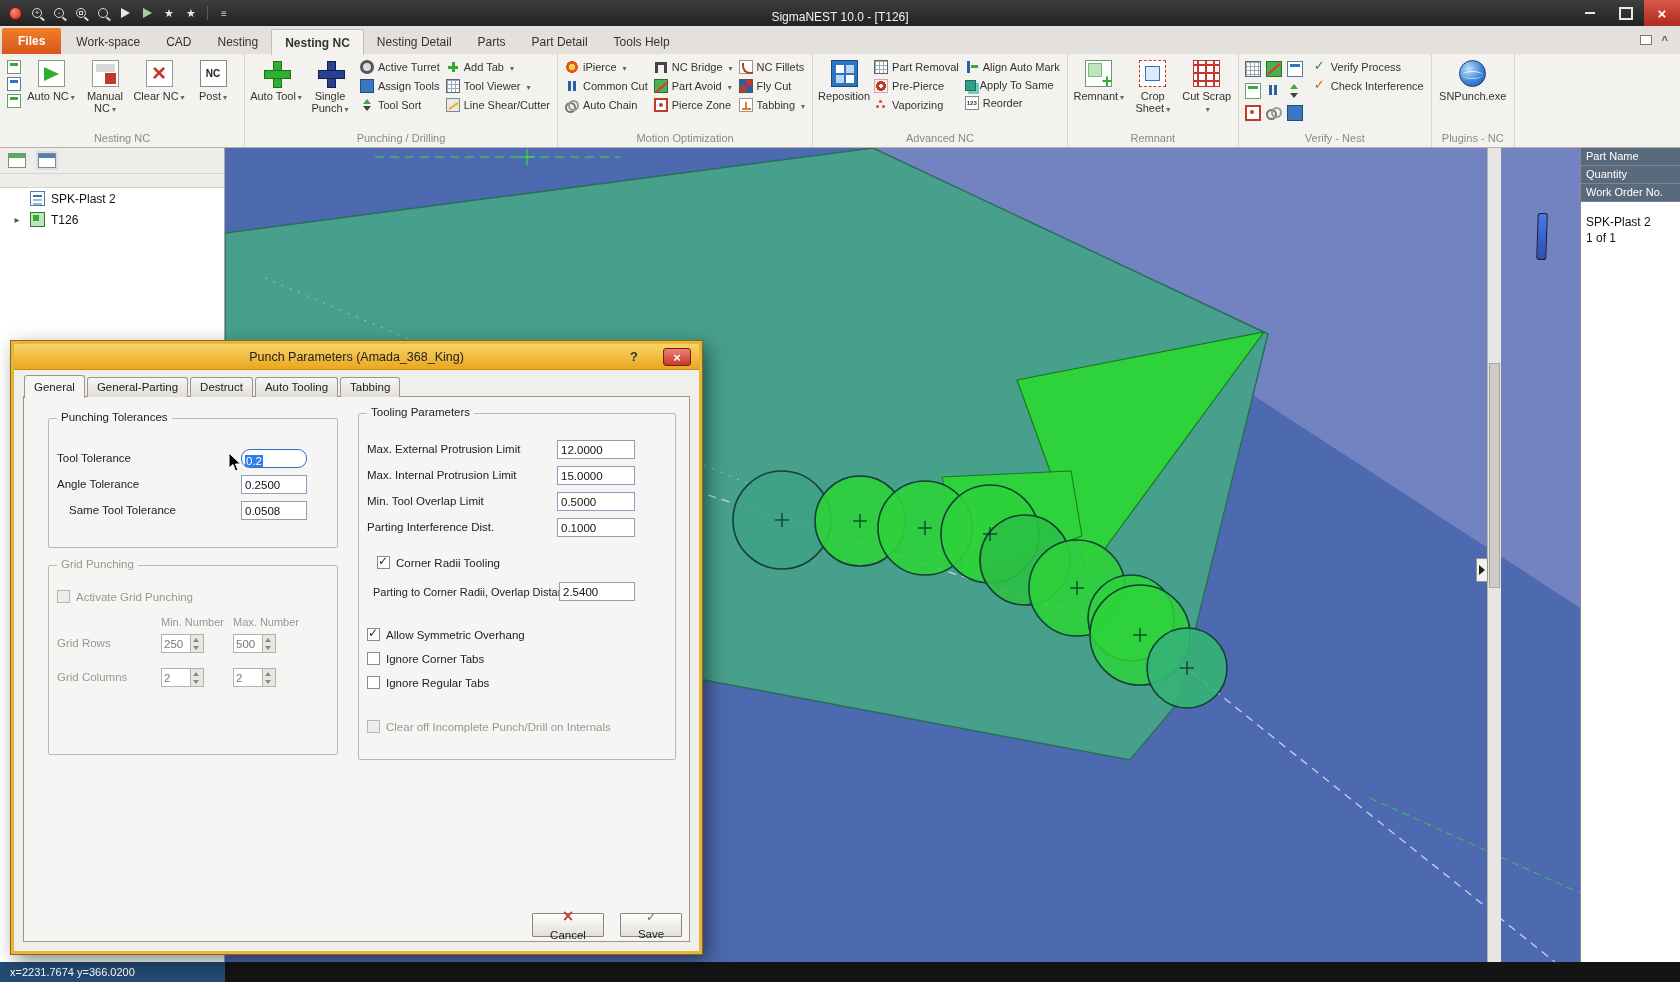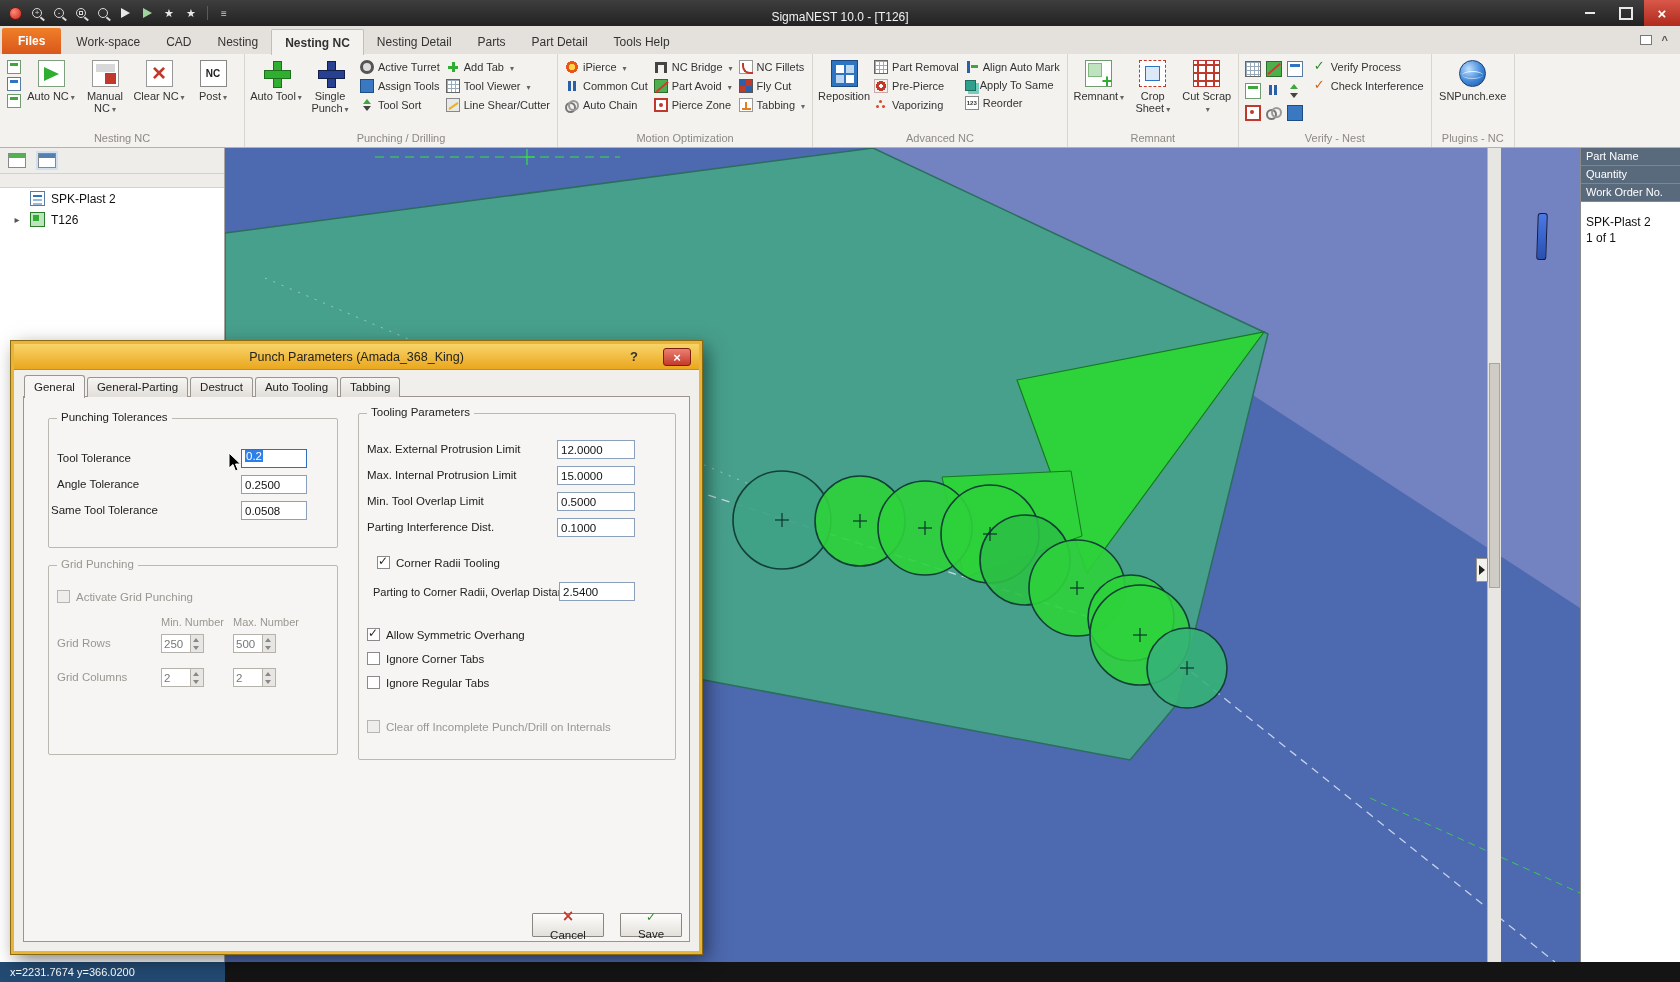--- a/index.html
+++ b/index.html
@@ -151,21 +151,21 @@
   .dtab{position:relative;top:3px;height:20px;padding:3px 9px 0;font-size:11.5px;color:#222;background:linear-gradient(#f6f5f2,#e2dfda);border:1px solid #9a968f;border-bottom:none;border-radius:3px 3px 0 0;margin-right:2px;}
   .dtab.active{top:1px;height:23px;background:#f6f5f3;padding-top:5px;z-index:4;}
   .dpage{position:absolute;left:9px;right:9px;top:52px;bottom:9px;background:#f6f5f3;border:1px solid #9a968f;}
   .gbox{position:absolute;border:1px solid #bcb8b2;border-radius:2px;}
   .gtitle{position:absolute;top:-8px;left:8px;background:#f6f5f3;padding:0 4px;font-size:11.5px;color:#222;white-space:nowrap;}
   .gtitle.gray{color:#9a9792;}
   .frow-label{position:absolute;font-size:11.5px;color:#222;white-space:nowrap;}
   .frow-label.gray{color:#9a9792;}
   .txt{position:absolute;height:19px;border:1px solid #8ba0ba;background:#fff;font-size:11.5px;padding:0 3px;font-family:inherit;color:#111;outline:none;}
   .txt.focus{border:1px solid #2f6fc0;}
-  .selbox{display:flex;align-items:flex-start;}
+  .selbox{display:flex;align-items:flex-end;border-radius:9px;}
   .selval{background:#2f7fe8;color:#fff;font-size:11.5px;padding:0 1px;}
   .spin{position:absolute;display:flex;height:19px;}
   .spin input{width:30px;border:1px solid #b5b1ab;background:#fff;font-size:11.5px;padding:0 2px;color:#777;font-family:inherit;outline:none;}
   .spinbtns{display:flex;flex-direction:column;width:13px;border:1px solid #b5b1ab;border-left:none;background:#e8e6e2;}
   .spinbtns span{flex:1;position:relative;}
   .spinbtns .up::after{content:"";position:absolute;left:2px;top:3px;border-left:3px solid transparent;border-right:3px solid transparent;border-bottom:4px solid #888;}
   .spinbtns .dn::after{content:"";position:absolute;left:2px;top:2px;border-left:3px solid transparent;border-right:3px solid transparent;border-top:4px solid #888;}
   .cbrow{position:absolute;display:flex;align-items:center;gap:6px;font-size:11.5px;color:#222;}
   .cb{width:13px;height:13px;border:1px solid #8a8a8a;background:#fff;display:inline-block;position:relative;flex:0 0 auto;}
   .cb.on::after{content:"✓";position:absolute;left:0;top:-3px;font-size:12px;font-weight:bold;color:#1f1f1f;font-family:"DejaVu Sans",sans-serif;}
@@ -560,21 +560,21 @@
     <div class="dpage">
 
       <div class="gbox" style="left:24px;top:21px;width:290px;height:130px;">
         <span class="gtitle">Punching Tolerances</span>
         <span class="frow-label" style="left:8px;top:33px;">Tool Tolerance</span>
         <div class="txt selbox focus" style="left:192px;top:30px;width:66px;">
           <span class="selval">0.2</span>
         </div>
         <span class="frow-label" style="left:8px;top:59px;">Angle Tolerance</span>
         <input class="txt" style="left: 192px; top: 56px; width: 66px;" readonly="" value="0.2500">
-        <span class="frow-label" style="left:2px;top:85px;">Same Tool Tolerance</span>
+        <span class="frow-label" style="left:20px;top:85px;">Same Tool Tolerance</span>
         <input class="txt" style="left: 192px; top: 82px; width: 66px;" readonly="" value="0.0508">
       </div>
 
       <div class="gbox" style="left:24px;top:168px;width:290px;height:190px;">
         <span class="gtitle gray">Grid Punching</span>
         <div class="cbrow dis" style="left:8px;top:24px;">
           <span class="cb dis"></span>
           <span class="cblabel">Activate Grid Punching</span>
         </div>
         <span class="frow-label gray" style="left:112px;top:50px;font-size:11px;">Min. Number</span>

